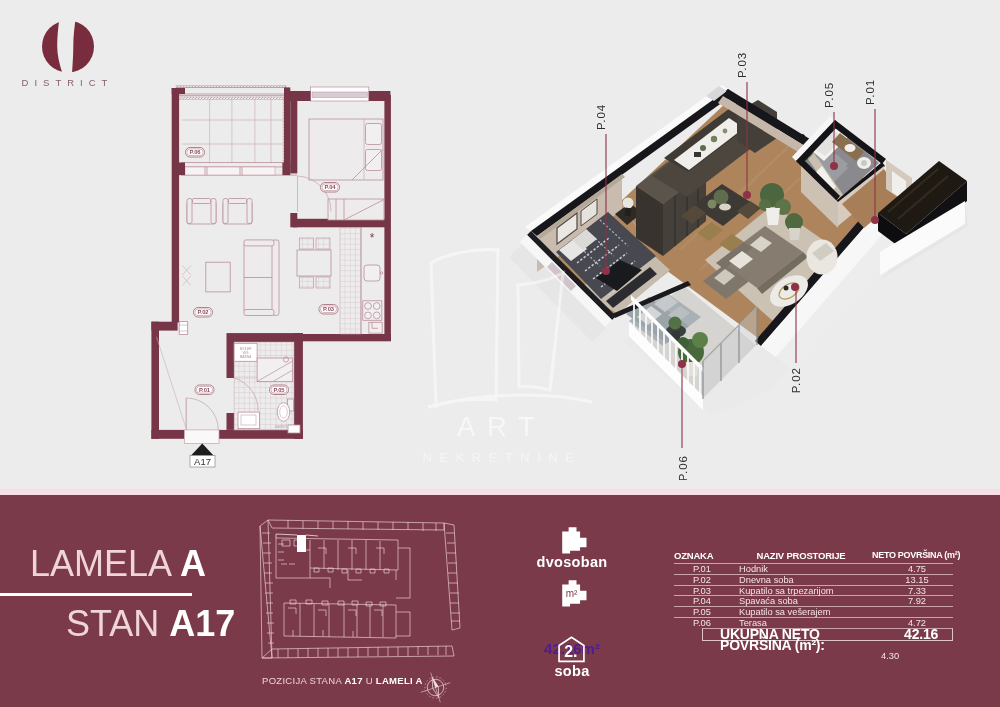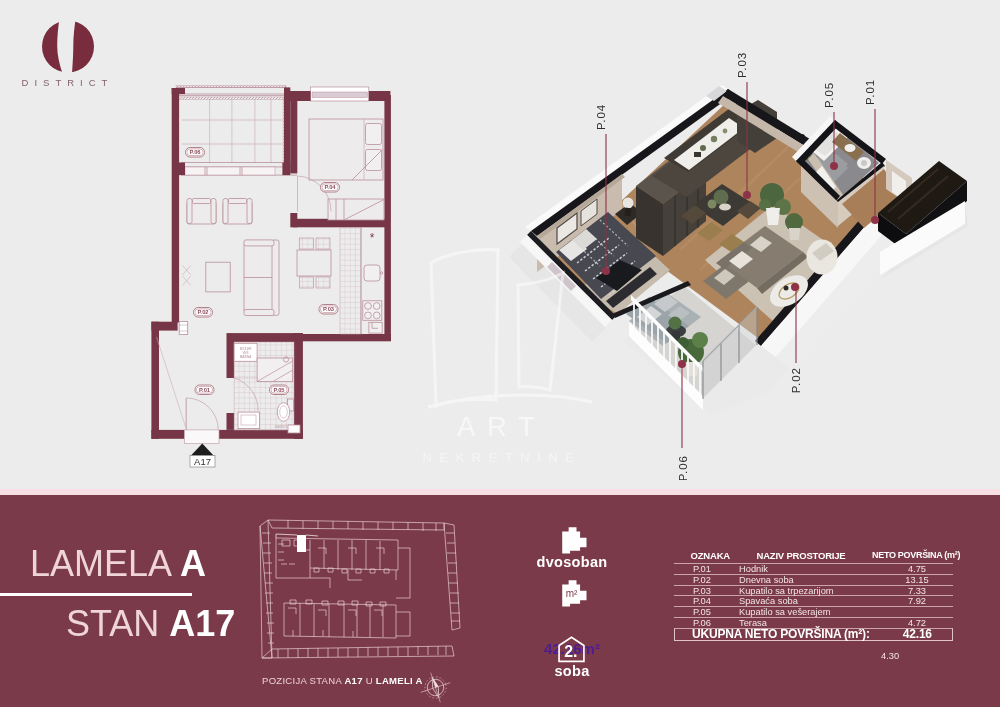--- a/index.html
+++ b/index.html
@@ -550,21 +550,21 @@
 <path fill="none" stroke="#fff" stroke-width="2.4" d="M3 15 L21 3 L39 15 L39 38 L3 38 Z"></path>
 <text x="20" y="31" text-anchor="middle" font-size="23" font-weight="bold" fill="#fff" font-family="Liberation Sans,sans-serif">2.</text>
 </svg>
 
 <div class="abs" style="left:514px;top:663px;width:116px;text-align:center;font-size:14.5px;font-weight:700;color:#fff;letter-spacing:0.3px;">soba</div>
 
 <div class="abs" style="left:674px;top:547px;width:279px;color:#f3e4e8;font-size:9.3px;">
 
 
   <div style="display:flex;height:16px;line-height:17px;font-weight:700;font-size:9.5px;letter-spacing:-0.2px;color:#fff;">
-    <div style="width:56px;text-align:right;">OZNAKA</div>
+    <div style="width:56px;text-align:left;">OZNAKA</div>
       <div style="width:142px;text-align:center;">NAZIV PROSTORIJE</div>
       <div style="width:81px;text-align:center;white-space:nowrap;font-size:9px;letter-spacing:-0.3px;">NETO POVRŠINA (m²)</div>
   </div>
 
   <div style="display:flex;border-top:1px solid #caa3ac;height:9.8px;line-height:10px;">
       <div style="width:56px;text-align:center;">P.01</div>
       <div style="width:142px;padding-left:9px;">Hodnik</div>
       <div style="width:72px;text-align:center;">4.75</div>
     </div>
 
@@ -591,17 +591,17 @@
       <div style="width:142px;padding-left:9px;">Kupatilo sa vešerajem</div>
       <div style="width:72px;text-align:left;margin-top:44px;">4.30</div>
     </div>
 
   <div style="display:flex;border-top:1px solid #caa3ac;height:9.8px;line-height:10px;">
       <div style="width:56px;text-align:center;">P.06</div>
       <div style="width:142px;padding-left:9px;">Terasa</div>
       <div style="width:72px;text-align:center;">4.72</div>
     </div>
 
-  <div style="display:flex;border:1px solid #dfc3ca;border-top:1px solid #caa3ac;height:11px;line-height:11.5px;font-weight:700;font-size:12px;letter-spacing:-0.2px;color:#fff;">
+  <div style="display:flex;border:1px solid #dfc3ca;border-top:1px solid #caa3ac;height:11px;line-height:11.5px;font-weight:700;font-size:14px;letter-spacing:-0.2px;color:#fff;margin-left:28px;">
       <div style="width:198px;padding-left:17px;">UKUPNA NETO POVRŠINA (m²):</div>
       <div style="width:72px;text-align:center;">42.16</div>
     </div>
 </div>
 
 </body></html>

